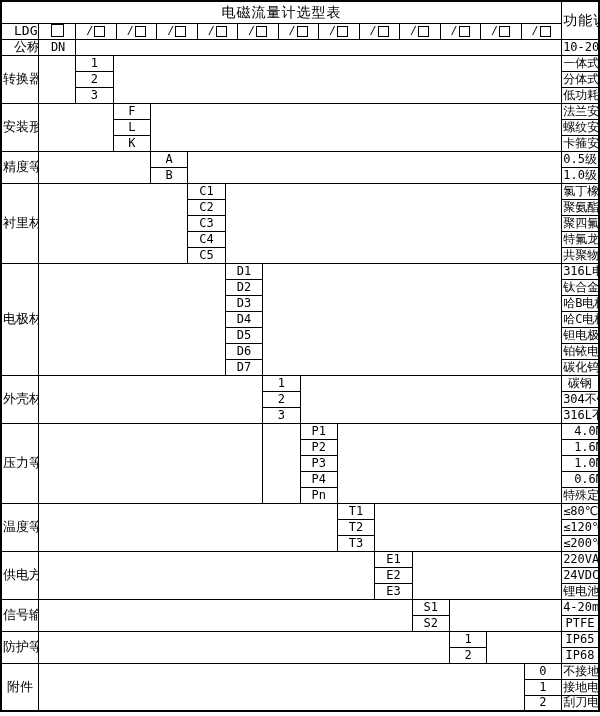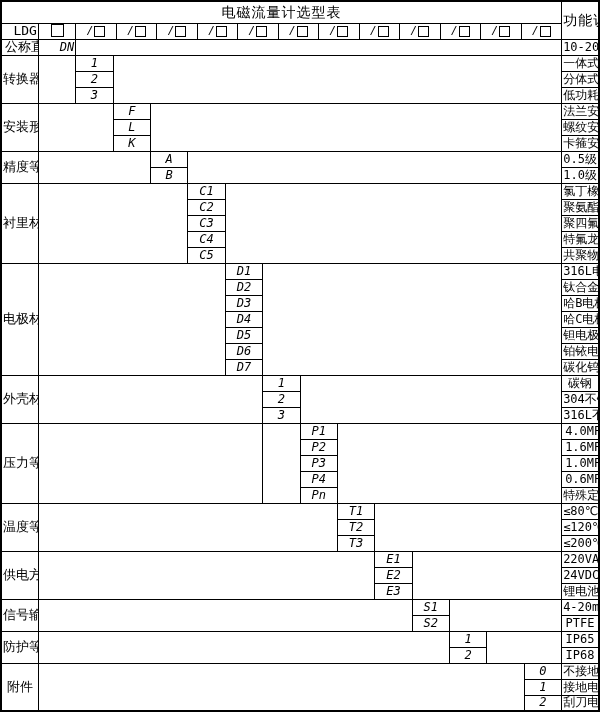--- a/index.html
+++ b/index.html
@@ -5,22 +5,22 @@
   html,body{margin:0;padding:0;background:#fff;}
   body{font-family:"DejaVu Sans Mono","DejaVu Sans","Liberation Sans",monospace;color:#000;}
   .wrap{width:600px;height:716px;box-sizing:border-box;}
   table.sel{width:600px;height:644px;border-collapse:collapse;table-layout:fixed;
     border:2px solid #000;}
   td{border:1px solid #000;padding:0 1px;font-size:12px;text-align:center;
      vertical-align:middle;overflow:hidden;white-space:nowrap;line-height:1.05;}
   td.title{font-size:14px;letter-spacing:1px;}
   td.rhead{font-size:14px;letter-spacing:1px;}
   td.lbl{font-size:13px;}
-  td.left{text-align:right;padding-left:3px;}
-  td.code{font-size:12px;font-style:italic;}
+  td.left{text-align:left;padding-left:12px;}
+  td.code{font-size:12px;}
   td.desc{font-size:12px;}
   tr.r-title{height:22px;}
   tr.r-ldg{height:15px;}
   tr.r-data{height:16px;}
   .sq{display:inline-block;width:9px;height:9px;border:1px solid #000;
       vertical-align:-1px;background:#fff;}
   td.boxcell .sq{width:11px;height:11px;vertical-align:-2px;}
   td.slots{padding:0;}
   .slotrow{display:flex;width:100%;height:15px;align-items:stretch;}
   .slot{flex:1;display:flex;align-items:center;justify-content:center;

